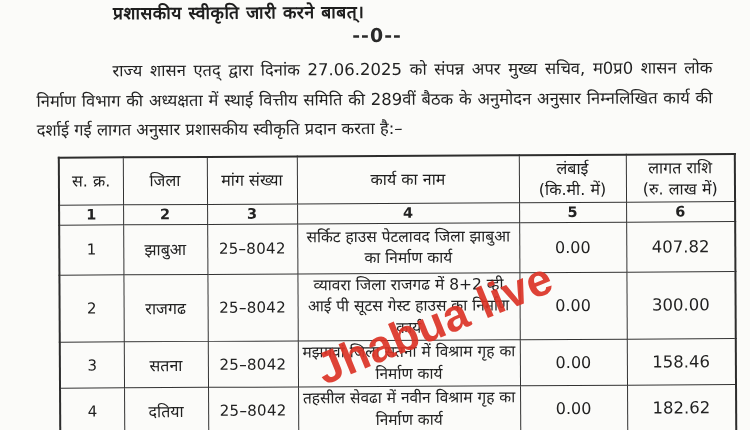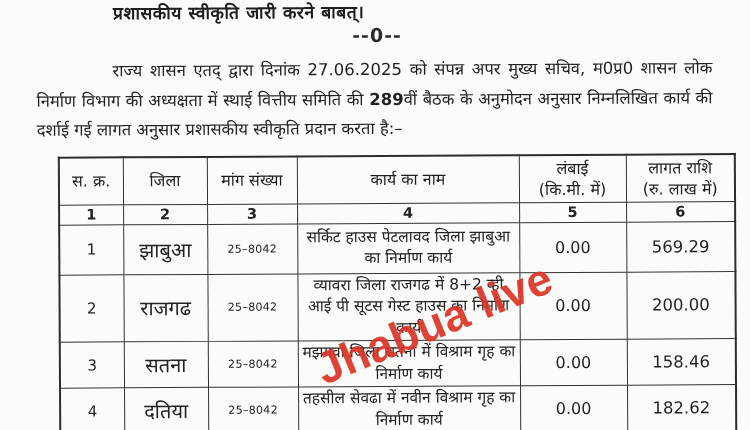--- a/index.html
+++ b/index.html
@@ -21,39 +21,39 @@
   .sep {
     margin: 3px 0 0 352px;
     font-size: 19px; font-weight: 600; color: #2a2a2a; letter-spacing: 1px;
     line-height: 16px;
   }
   .para {
     margin: 12px 38px 0 36px;
     text-align: justify; text-indent: 76px;
     font-size: 16.5px; line-height: 29.5px; color: #222;
   }
-  .para .b { font-weight: 700; }
+  .para .b { font-weight: 400; }
   table.tbl {
     margin: 11px 0 0 57px; width: 676px;
     border-collapse: collapse; table-layout: fixed;
     border: 2px solid #2d2d2d;
     font-size: 16px; color: #222;
   }
   table.tbl th, table.tbl td {
     border: 1.5px solid #333; padding: 1px 3px;
     vertical-align: middle; text-align: center;
   }
   table.tbl th {
     font-weight: 400; font-size: 16px; line-height: 21px;
     white-space: pre-line; height: 44px; color: #1d1d1d;
   }
   tr.colnum td { height: 19px; font-size: 14.5px; font-weight: 600; padding: 0 3px; }
   td.sno   { font-size: 15px; }
-  td.district { font-size: 20px; }
-  td.demand { font-size: 11px; letter-spacing: 0.3px; margin-top: 19px; }
+  td.district { font-size: 16px; }
+  td.demand { font-size: 15px; letter-spacing: 0.3px; margin-top: 19px; }
   td.work  { text-align: left; padding: 2px 4px 2px 8px; font-size: 15.5px; line-height: 21.5px; }
   td.len   { text-align: right; padding-right: 13px; }
   td.cost  { text-align: right; padding-right: 9px; font-size: 16.5px; }
   td.vt    { vertical-align: top; padding-top: 3px; }
   tr.r1 { height: 50px; }
   tr.r2 { height: 64px; }
   tr.r3 { height: 46px; }
   tr.r4 { height: 42px; }
   .watermark {
     position: absolute; left: 308px; top: 300px; width: 240px; height: 50px;
@@ -104,29 +104,29 @@
         <td>6</td>
       </tr>
     </thead>
     <tbody>
       <tr class="r1">
         <td class="sno">1</td>
         <td class="district">झाबुआ</td>
         <td class="demand">25–8042</td>
         <td class="work">सर्किट हाउस पेटलावद जिला झाबुआ का निर्माण कार्य</td>
         <td class="len">0.00</td>
-        <td class="cost vt">569.29</td>
+        <td class="cost vt">407.82</td>
       </tr>
       <tr class="r2">
         <td class="sno">2</td>
         <td class="district">राजगढ</td>
         <td class="demand">25–8042</td>
         <td class="work">व्यावरा जिला राजगढ में 8+2 व्ही आई पी सूटस गेस्ट हाउस का निर्माण कार्य</td>
         <td class="len">0.00</td>
-        <td class="cost">200.00</td>
+        <td class="cost">300.00</td>
       </tr>
       <tr class="r3">
         <td class="sno">3</td>
         <td class="district">सतना</td>
         <td class="demand">25–8042</td>
         <td class="work">मझगवां जिला सतना में विश्राम गृह का निर्माण कार्य</td>
         <td class="len">0.00</td>
         <td class="cost">158.46</td>
       </tr>
       <tr class="r4">

